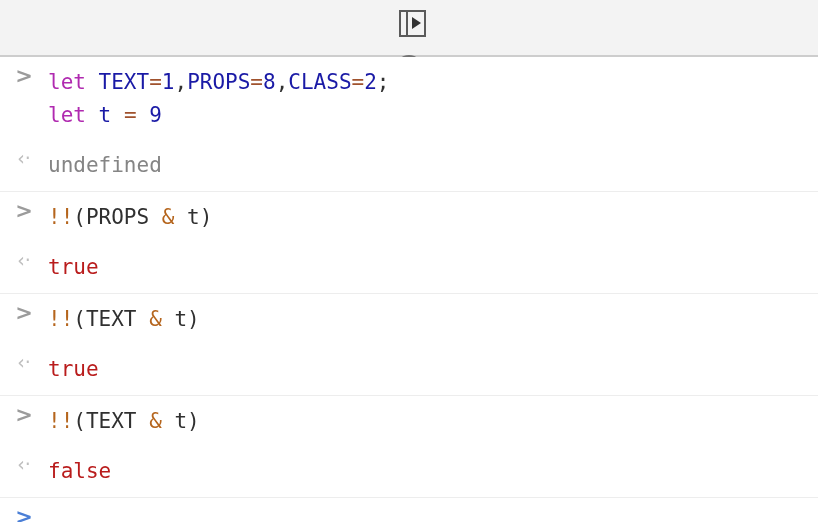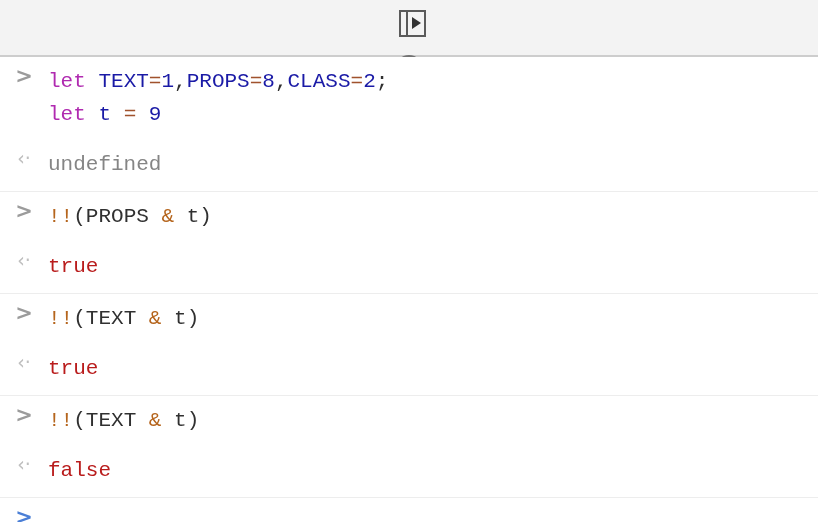--- a/index.html
+++ b/index.html
@@ -171,21 +171,20 @@
     justify-content: center;
     padding-top: 9px;
     box-sizing: border-box;
   }
   .content {
     flex: 1 1 auto;
     padding: 9px 16px 9px 0;
     white-space: pre;
     line-height: 1.55;
     color: #303030;
-    font-family: Liberation Mono, monospace;
   }
 
   
   .arrow-in {
     color: #9b9b9b;
     font-family: "DejaVu Sans", sans-serif;
     font-size: 21px;
     line-height: 1;
     font-weight: bold;
   }

